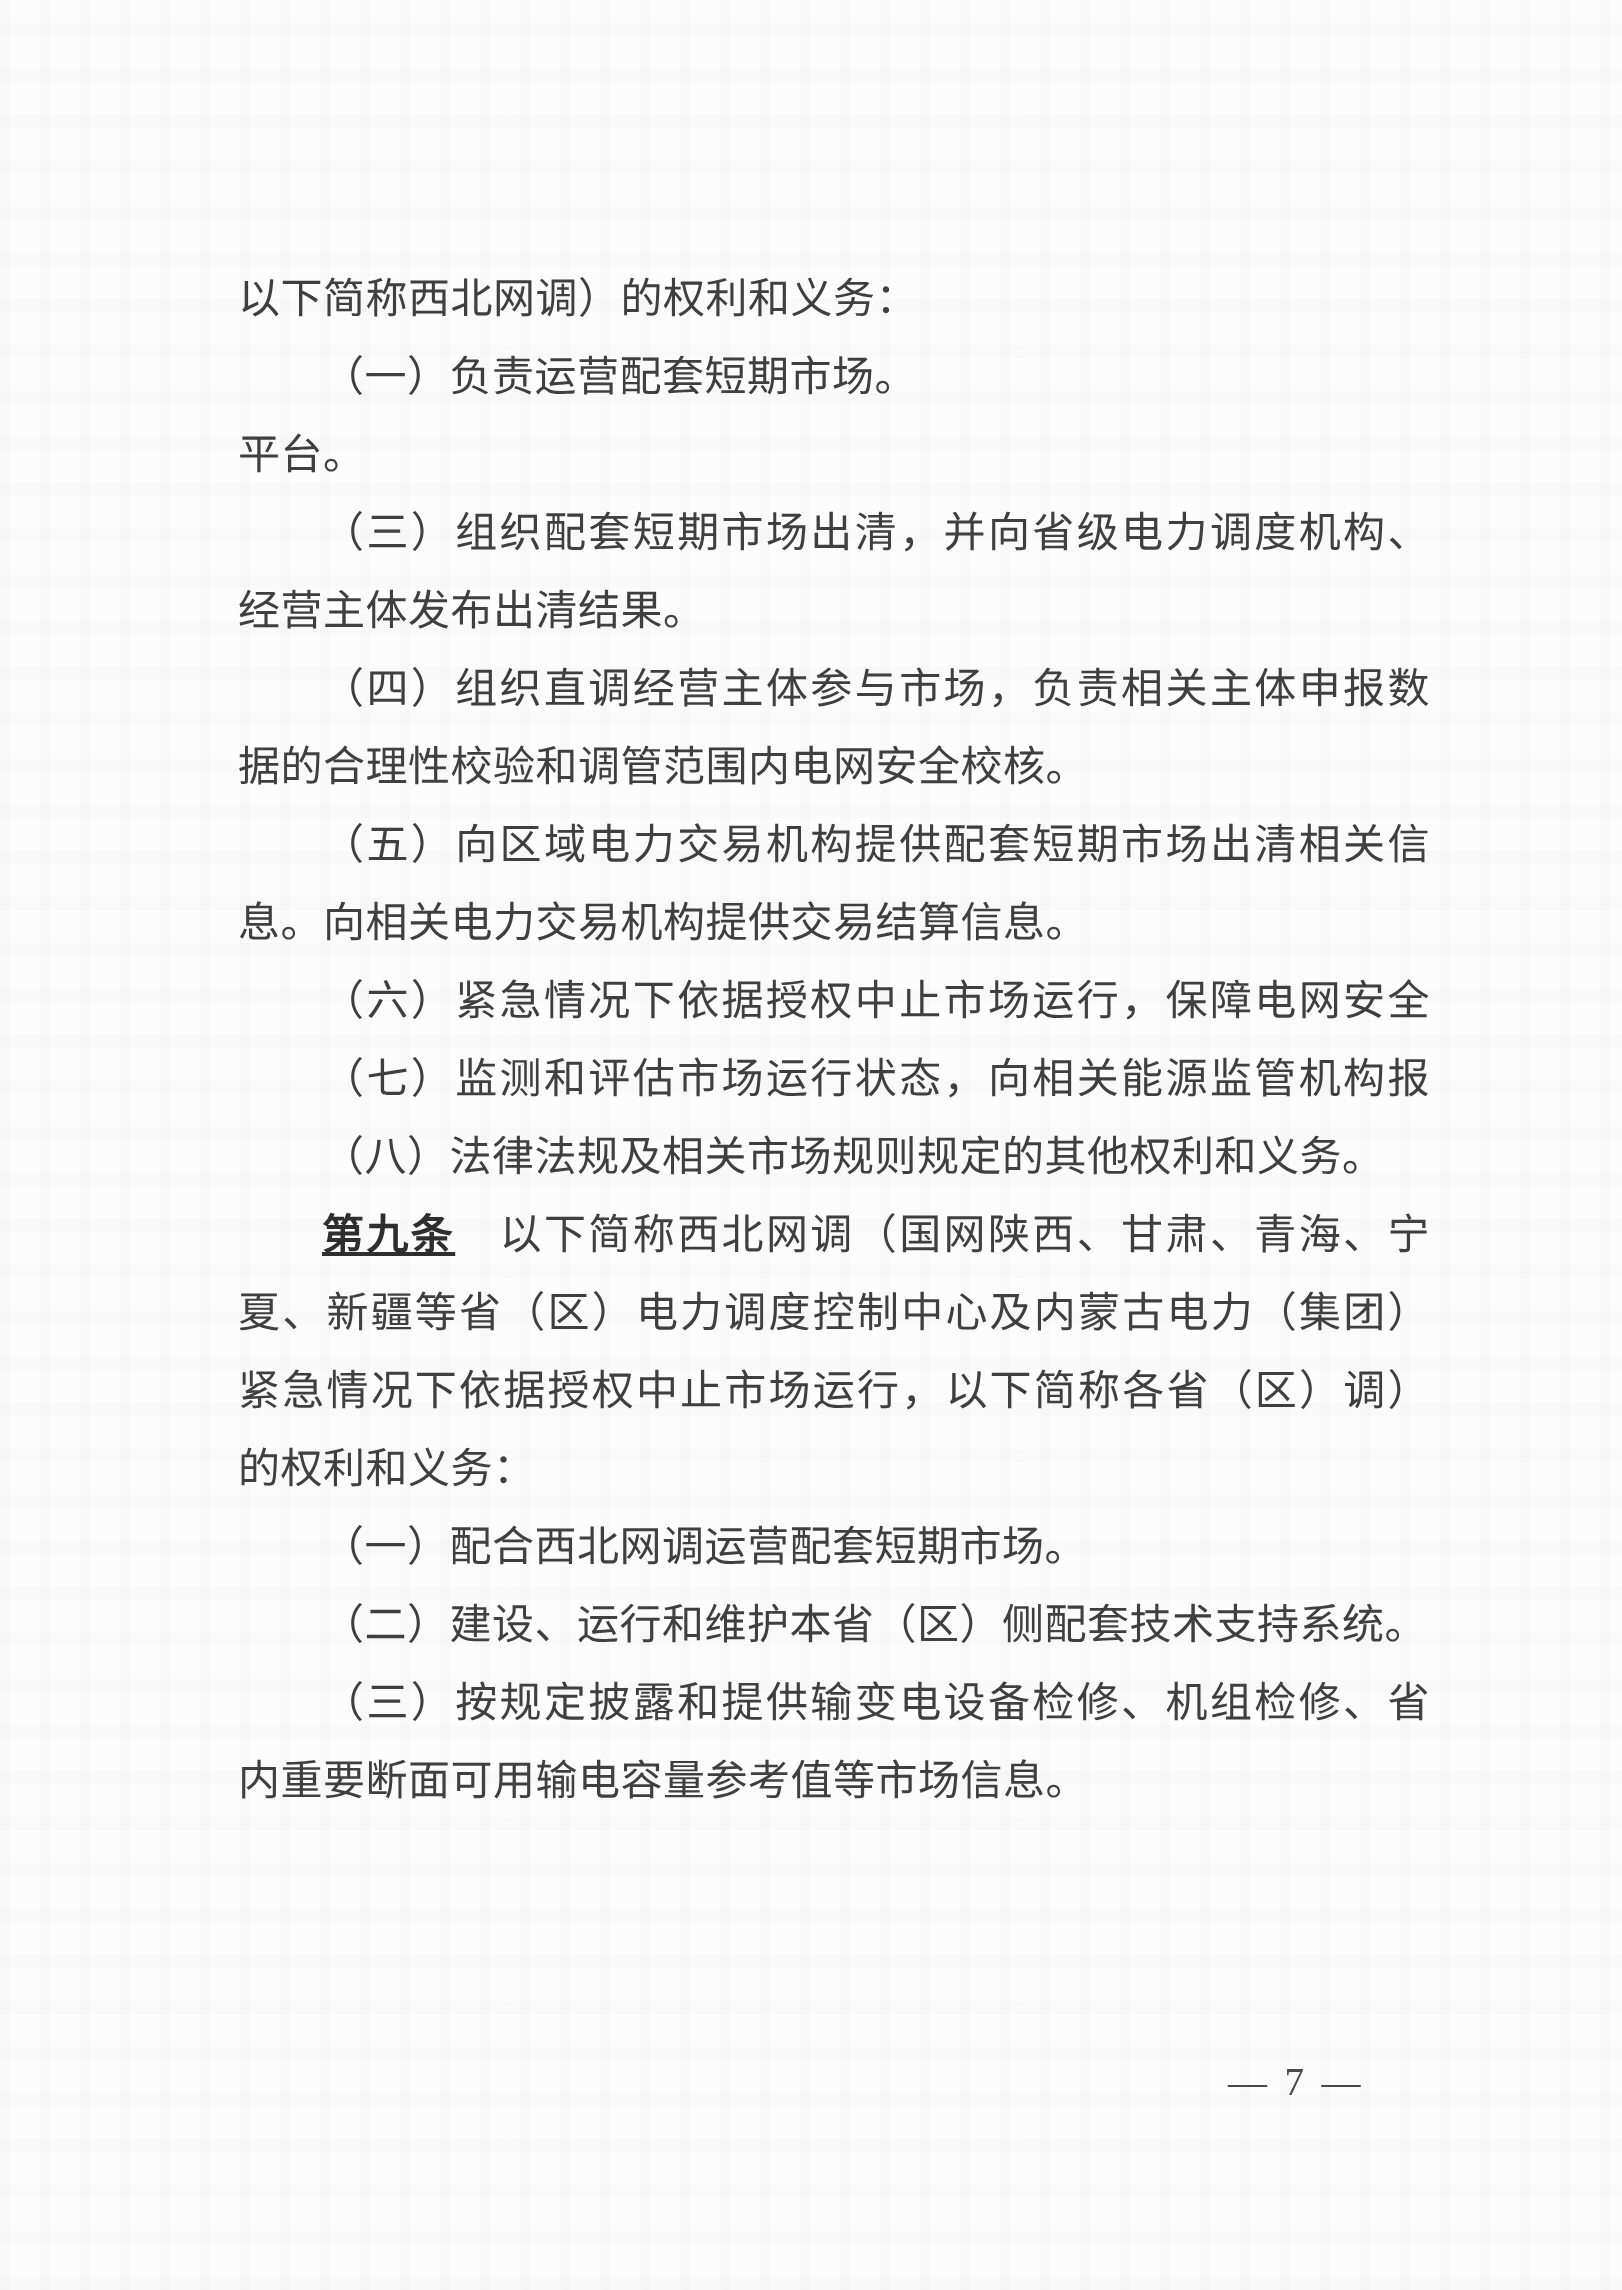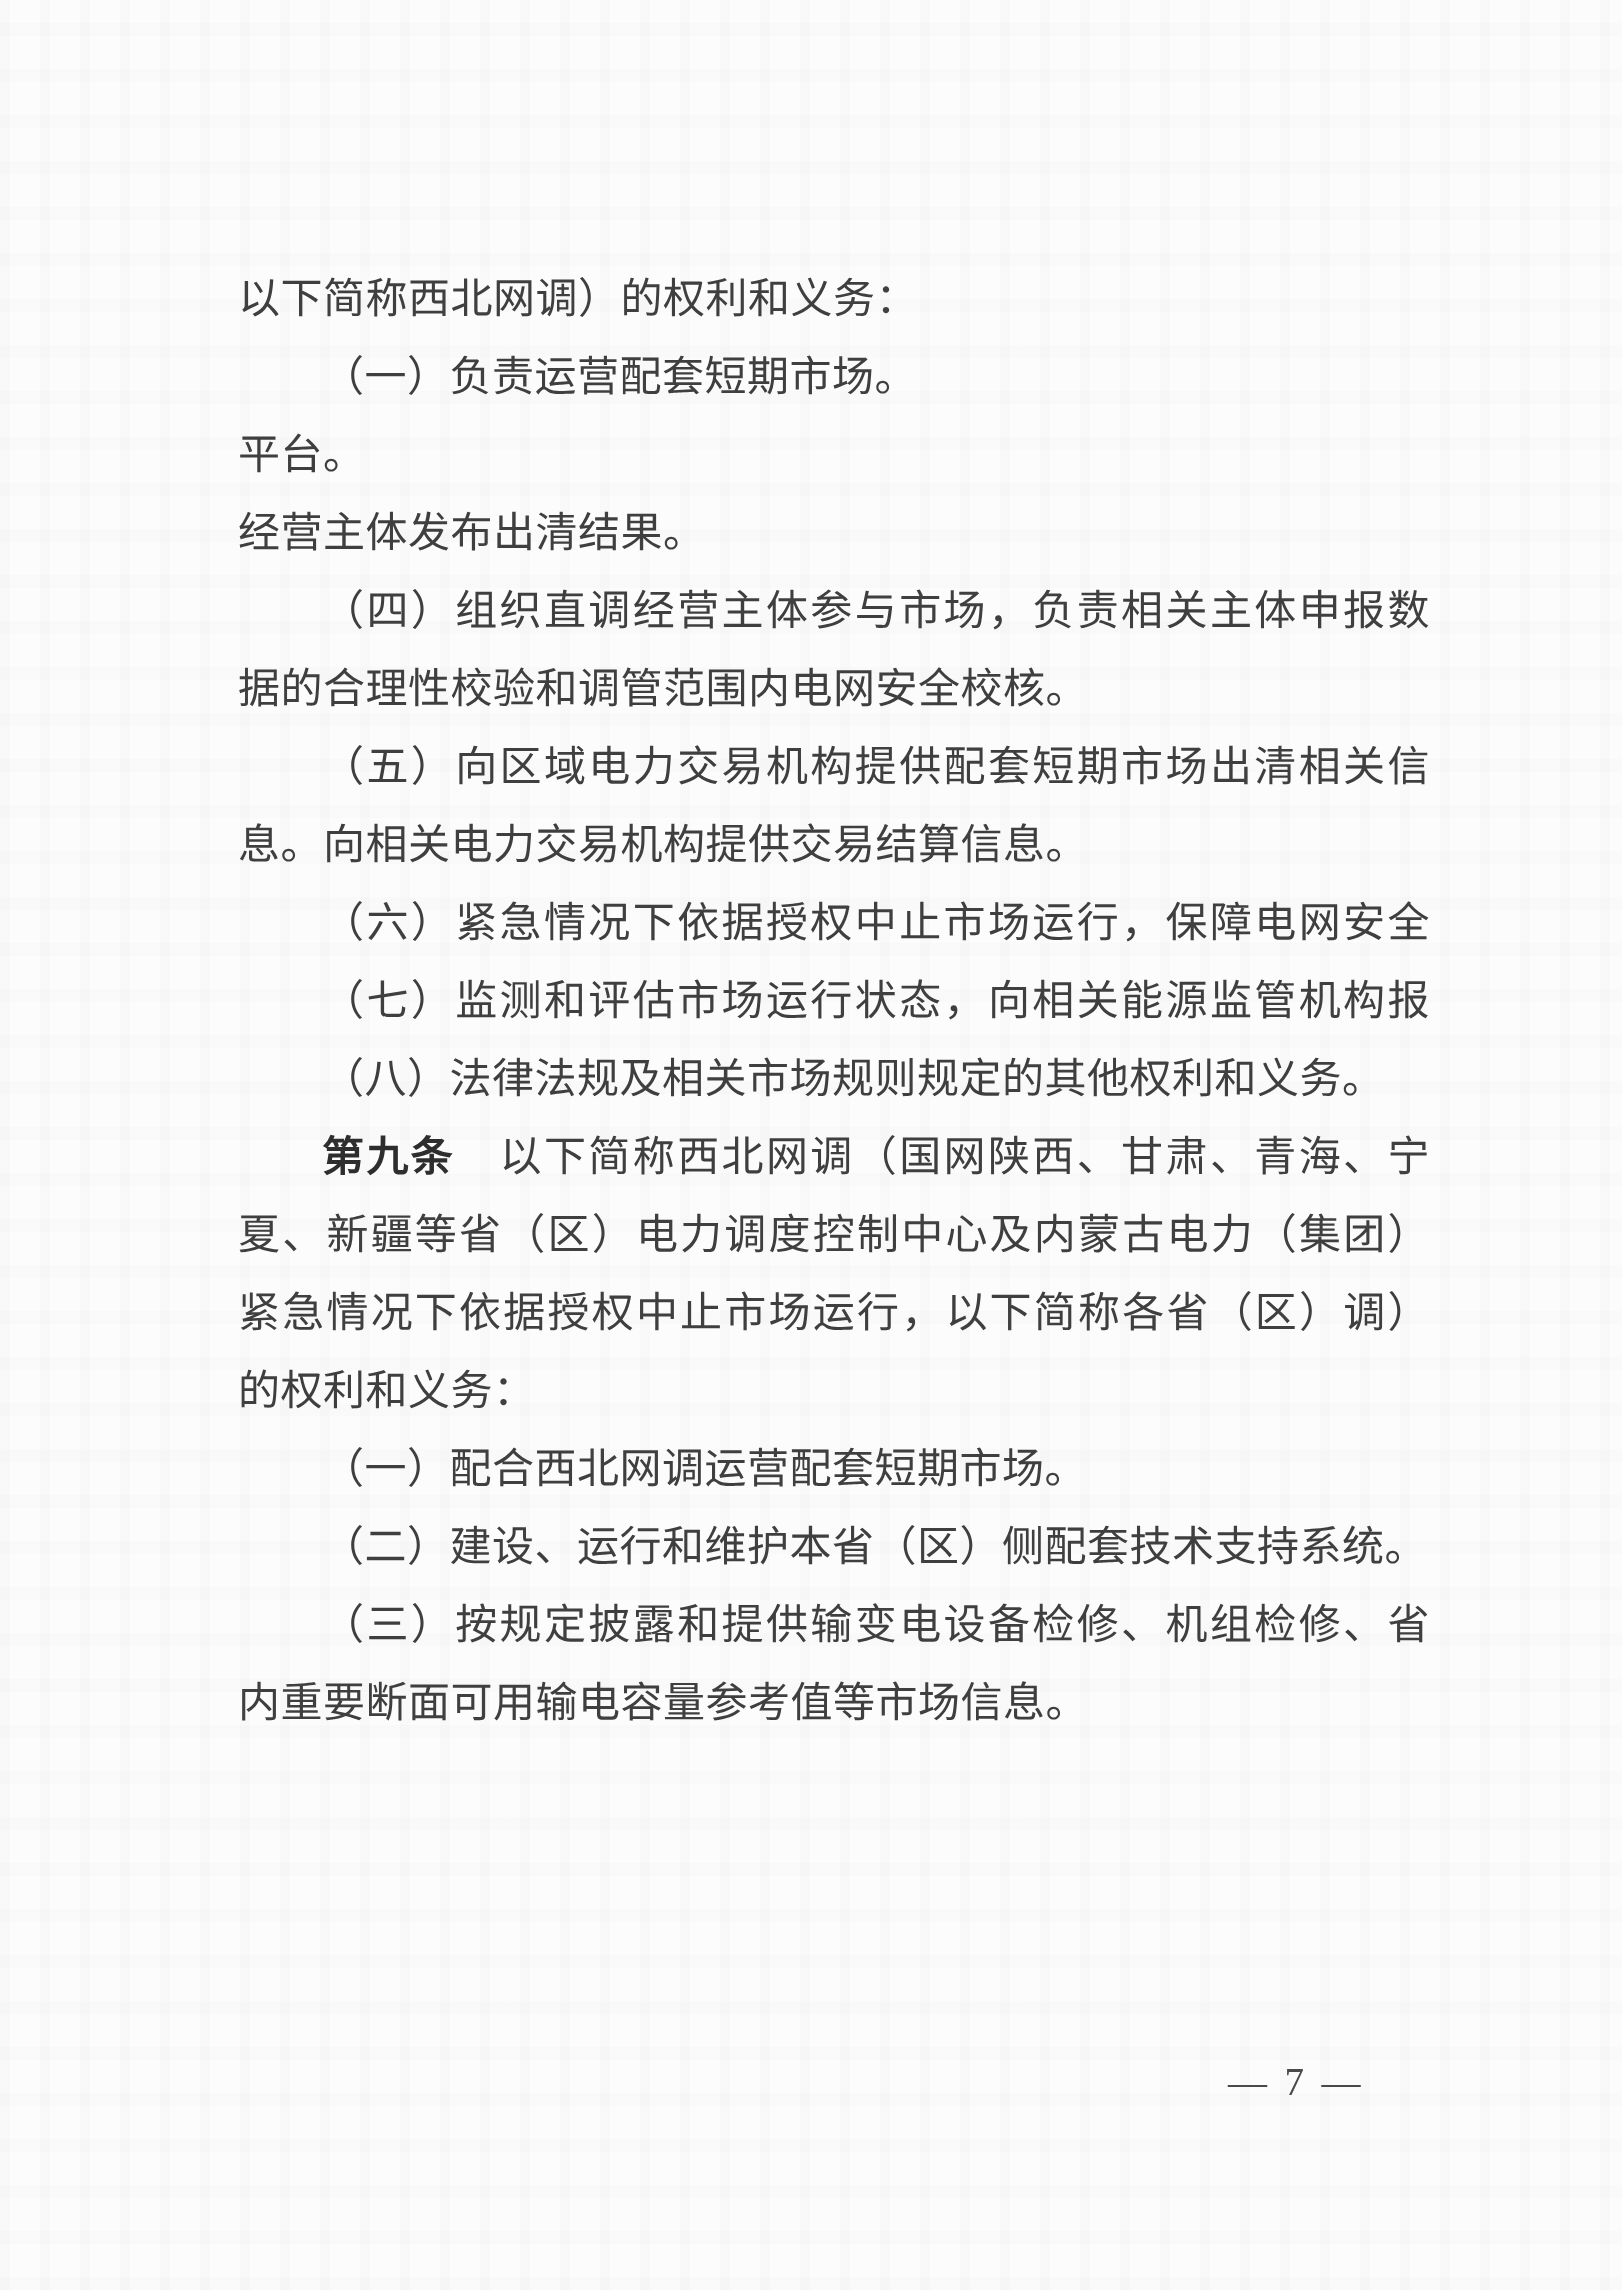--- a/index.html
+++ b/index.html
@@ -39,39 +39,41 @@
     text-align: justify;
     text-align-last: justify;
     text-justify: inter-character;
   }
   .line.indent {
     text-indent: 2em;
   }
   .term {
     font-weight: bold;
     color: #2e2e2e;
+    text-decoration: underline;
   }
   .page-num {
     position: absolute;
     top: 2059px;
     left: 1228px;
     font-size: 39px;
     letter-spacing: 3.9px;
     color: #4a4a4a;
     white-space: nowrap;
   }
 </style>
 </head>
 <body>
 
 <div class="page">
   <div class="content">
     <div class="line">以下简称西北网调）的权利和义务：</div>
     <div class="line indent">（一）负责运营配套短期市场。</div>
     <div class="line">平台。</div>
+    <div class="line indent justify">（三）组织配套短期市场出清，并向省级电力调度机构、</div>
     <div class="line">经营主体发布出清结果。</div>
     <div class="line indent justify">（四）组织直调经营主体参与市场，负责相关主体申报数</div>
     <div class="line">据的合理性校验和调管范围内电网安全校核。</div>
     <div class="line indent justify">（五）向区域电力交易机构提供配套短期市场出清相关信</div>
     <div class="line">息。向相关电力交易机构提供交易结算信息。</div>
     <div class="line indent justify">（六）紧急情况下依据授权中止市场运行，保障电网安全</div>
     <div class="line indent justify">（七）监测和评估市场运行状态，向相关能源监管机构报</div>
     <div class="line indent">（八）法律法规及相关市场规则规定的其他权利和义务。</div>
     <div class="line indent justify">
       <span class="term">第九条</span><span>　以下简称西北网调（国网陕西、甘肃、青海、宁</span>

